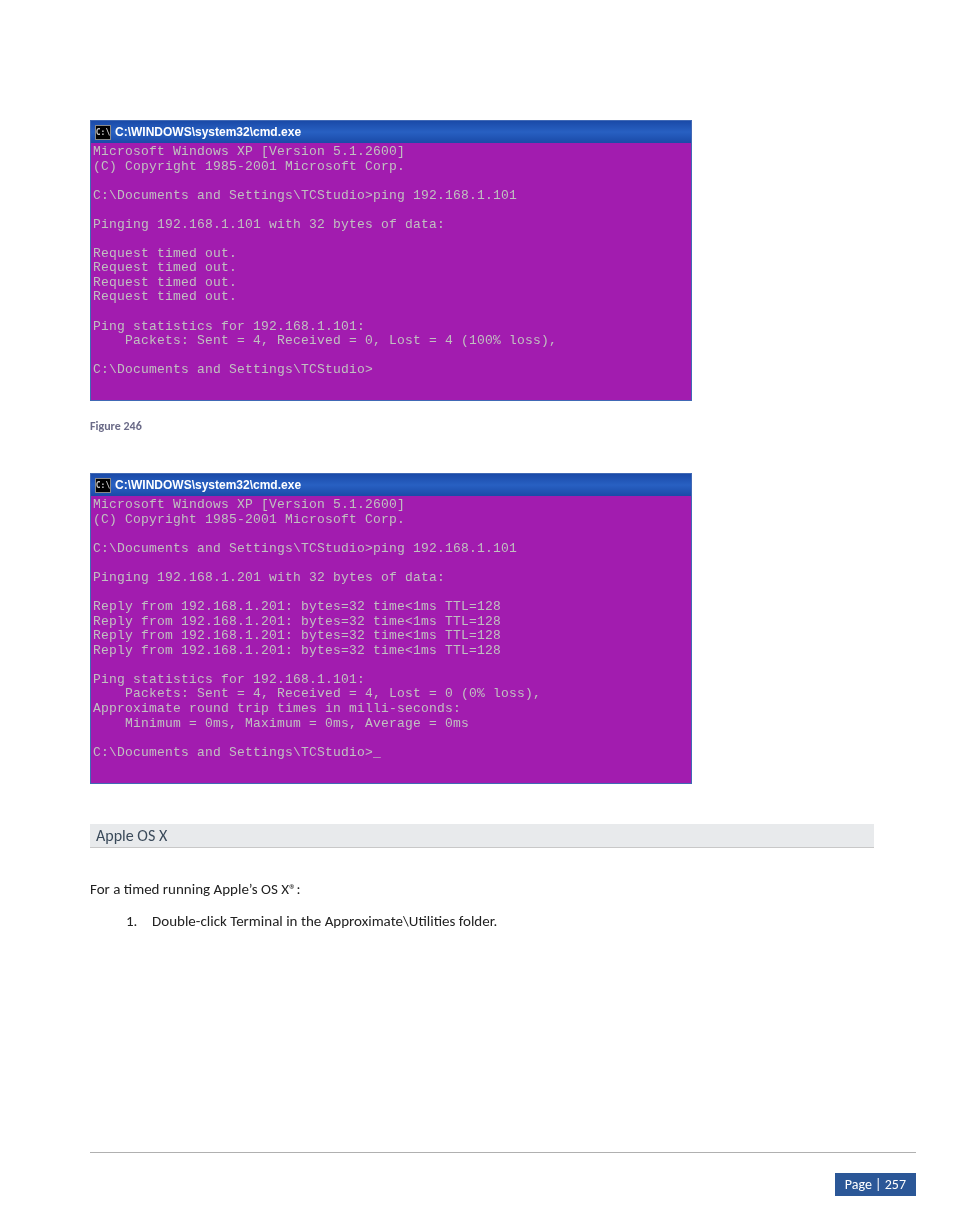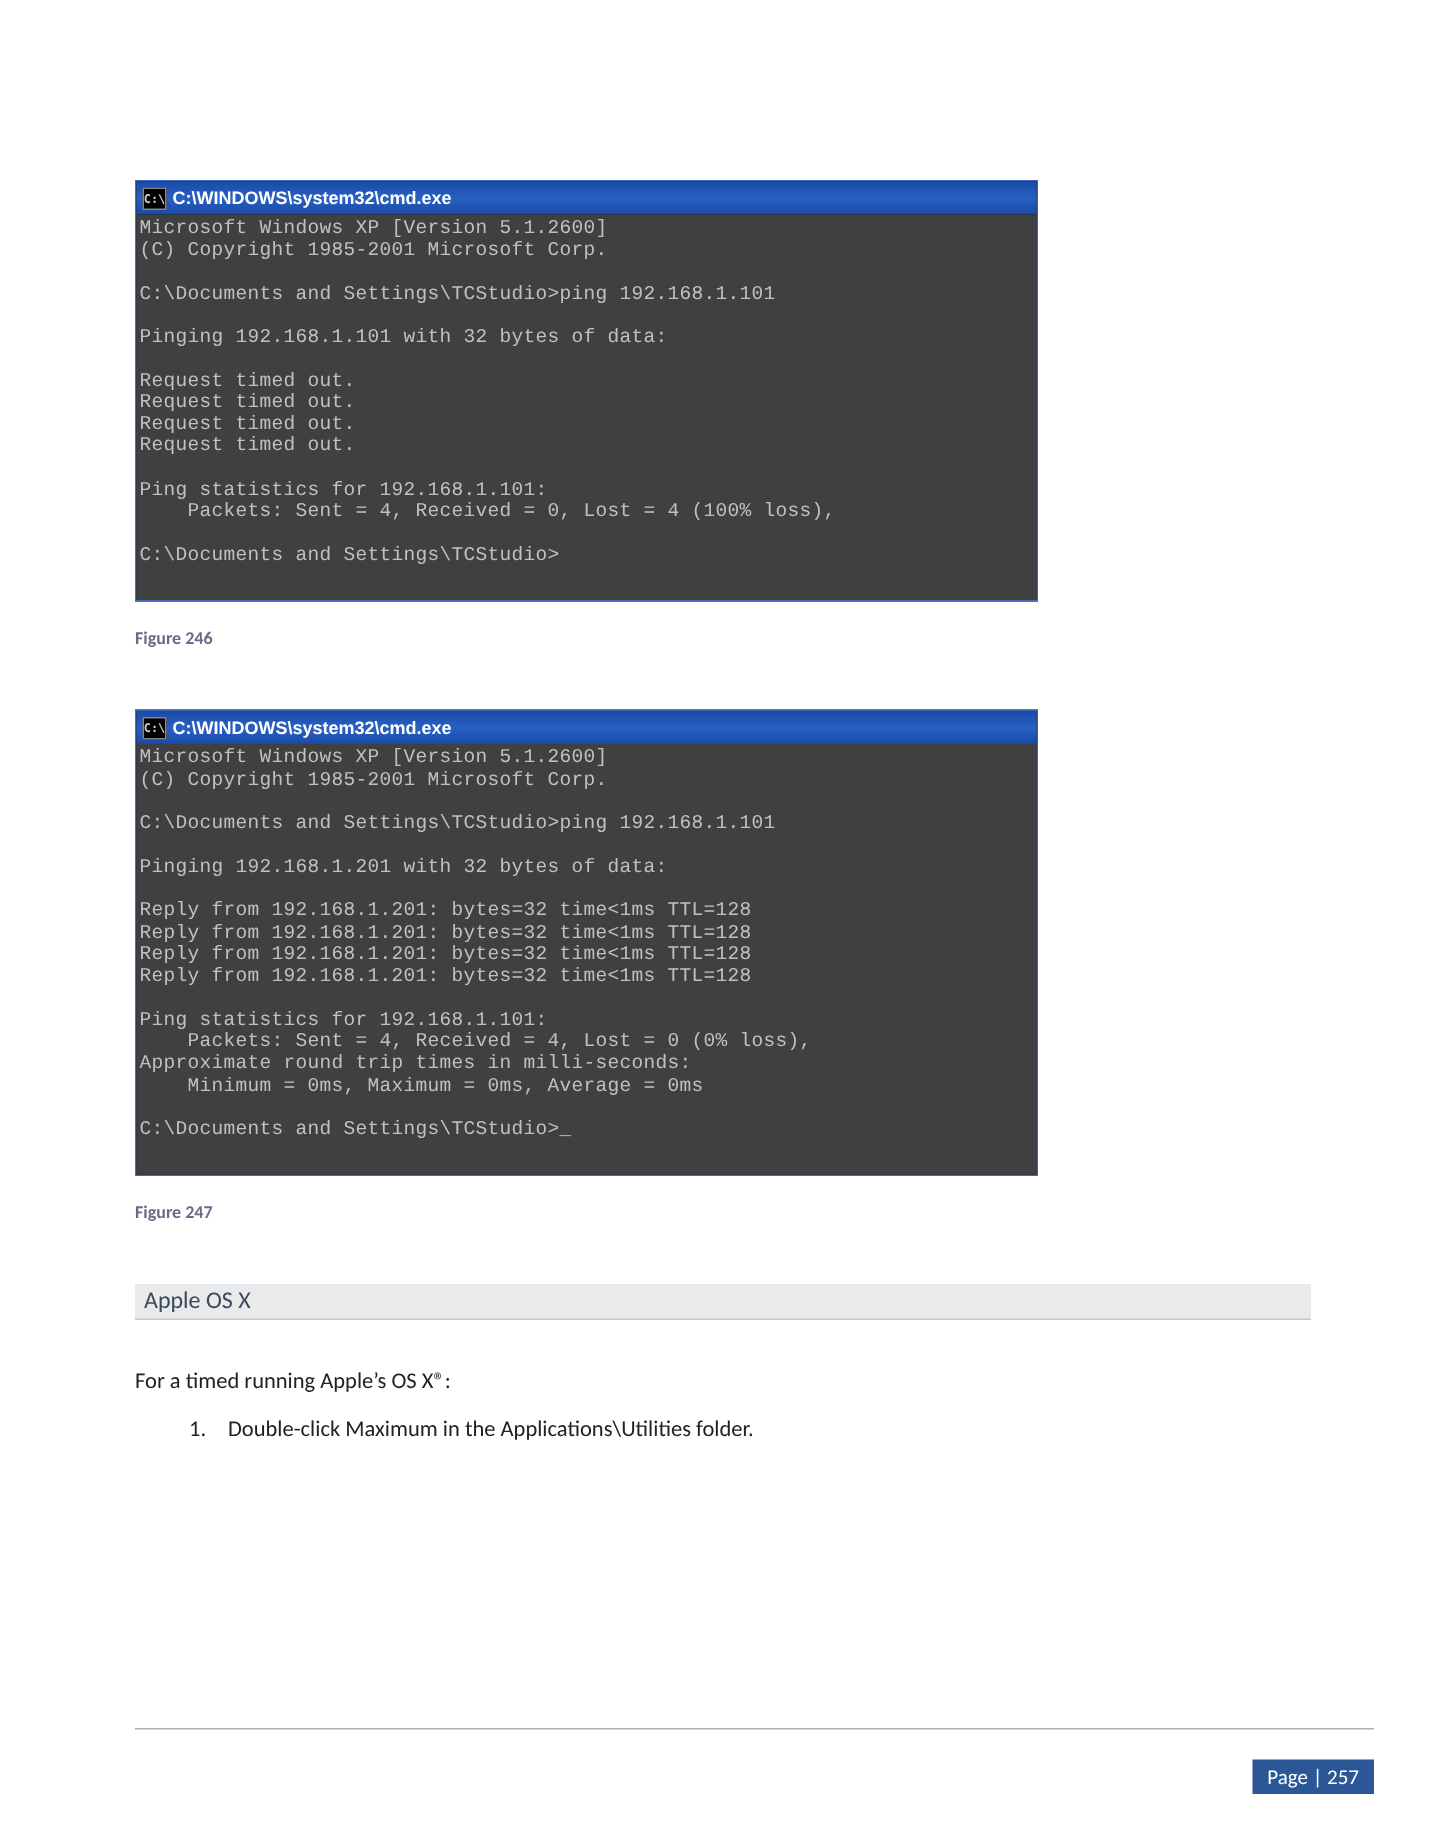--- a/index.html
+++ b/index.html
@@ -47,21 +47,21 @@
     margin-right: 4px;
     display: inline-flex;
     align-items: center;
     justify-content: center;
     font-size: 8px;
     color: #ccc;
     font-family: monospace;
   }
   .cmd-body {
     padding: 2px 2px 8px 2px;
-    background: #404040;
+    background: #a21caf;
     font-family: 'Lucida Console', 'Courier New', monospace;
     font-size: 13px;
     color: #c0c0c0;
     white-space: pre;
     line-height: 1.12;
     letter-spacing: 0.2px;
   }
   .figure-caption {
     font-family: Calibri, Arial, sans-serif;
     font-size: 12px;
@@ -169,27 +169,26 @@
 Ping statistics for 192.168.1.101:
     Packets: Sent = 4, Received = 4, Lost = 0 (0% loss),
 Approximate round trip times in milli-seconds:
     Minimum = 0ms, Maximum = 0ms, Average = 0ms
 
 C:\Documents and Settings\TCStudio&gt;_
 
 </div>
   </div>
 
-  <div class="figure-caption">Figure 247</div>
 
   <div class="section-heading">Apple OS X</div>
 
   <div class="para">For a timed running Apple’s OS X®:</div>
 
   <div class="list-item">
-    <span class="list-num">1.</span><span>Double-click Maximum in the Applications\Utilities folder.</span>
+    <span class="list-num">1.</span><span>Double-click Terminal in the Approximate\Utilities folder.</span>
   </div>
 
   <div class="footer">
     <div class="page-badge">Page | 257</div>
   </div>
 
 </div>
 
 </body></html>

